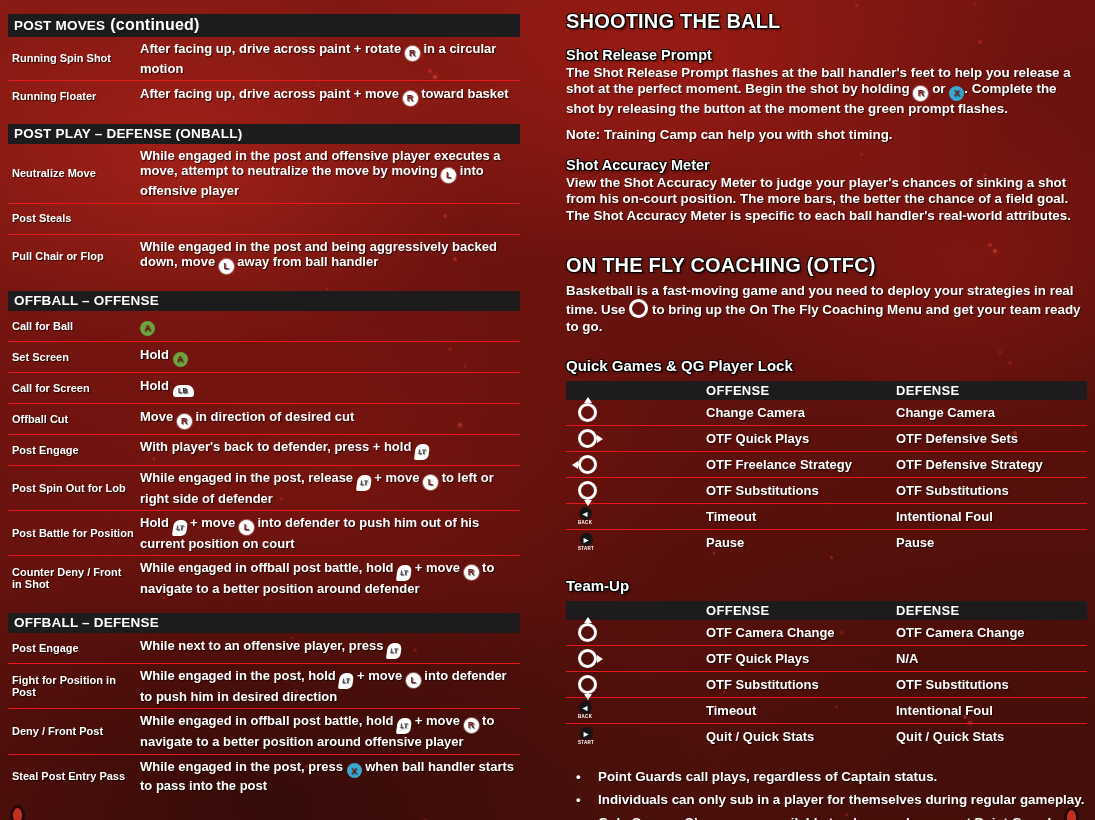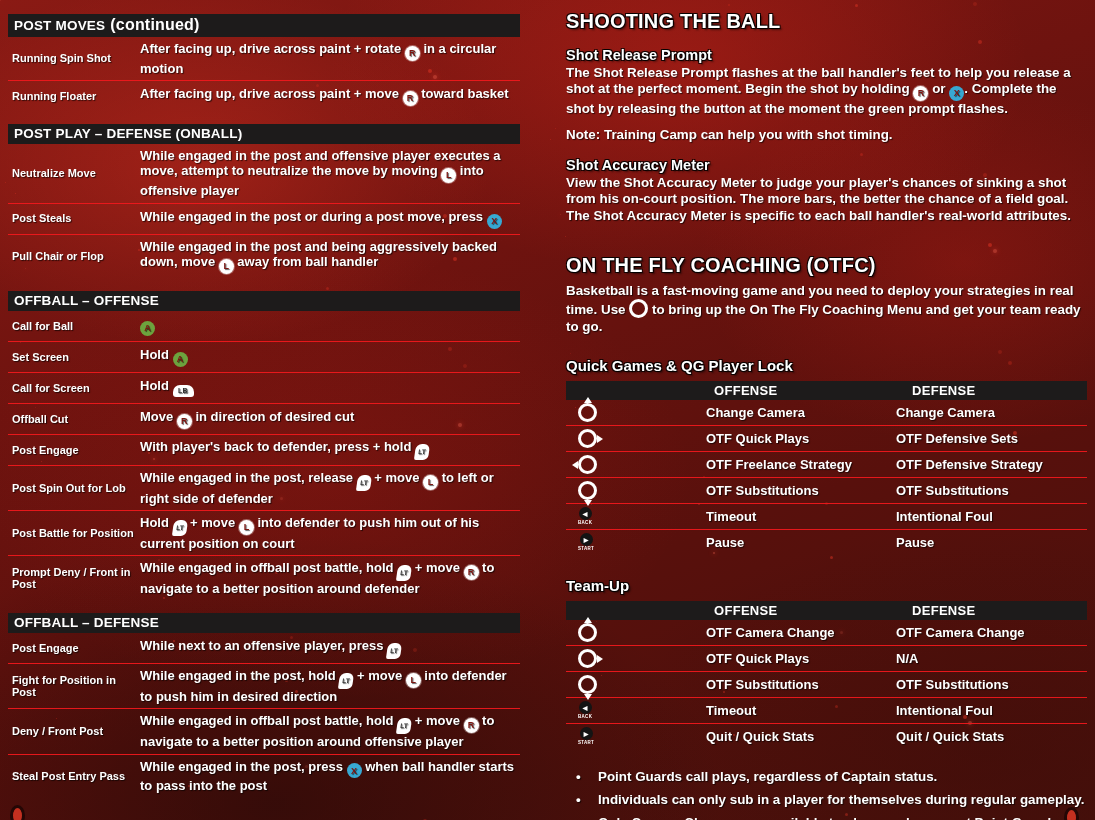--- a/index.html
+++ b/index.html
@@ -38,21 +38,21 @@
   h1{font-size:20px;margin:0 0 6px 0;letter-spacing:.2px;}
   h2{font-size:14.5px;margin:14px 0 1px 0;}
   h3{font-size:15px;margin:22px 0 7px 0;}
   .para{font-size:13.4px;line-height:1.22;margin:0 0 4px 0;}
   .note{margin-top:9px;}
   .mt0{margin-top:2px;}
   .big-gap{margin-top:30px;}
 
   .otf-table{width:100%;}
   .otf-head{display:grid;grid-template-columns:140px 190px 1fr;background:#1d1b1b;
-    height:19px;align-items:center;font-size:13px;letter-spacing:.3px;gap:8px;}
+    height:19px;align-items:center;font-size:13px;letter-spacing:.3px;}
   .otf-row{display:grid;grid-template-columns:140px 190px 1fr;align-items:center;
     min-height:23px;font-size:13px;padding:1px 0;}
   .otf-row + .otf-row{border-top:1px solid rgba(238,24,28,.95);}
   .otf-icon-cell{padding-left:12px;display:flex;align-items:center;}
 
   .notes{list-style:none;margin:20px 0 0 0;padding:0;font-size:13.4px;line-height:1.2;}
   .notes li{position:relative;padding-left:32px;margin-bottom:7px;}
   .notes li::before{content:"•";position:absolute;left:10px;top:0;}
 
   
@@ -198,21 +198,20 @@
         <div class="section">
           <div class="section-header">
             <span>POST PLAY – DEFENSE (ONBALL)</span>
           </div>
           <div class="ctrl-row">
             <div class="ctrl-name sh">Neutralize Move</div>
             <div class="ctrl-desc sh">While engaged in the post and offensive player executes a move, attempt to neutralize the move by moving <span class="icon btn-round icon-stick">L</span> into offensive player</div>
           </div>
           <div class="ctrl-row">
             <div class="ctrl-name sh">Post Steals</div>
-            <div class="ctrl-desc sh">While engaged in the post or during a post move, press <span class="icon btn-round icon-x">X</span></div>
           </div>
           <div class="ctrl-row">
             <div class="ctrl-name sh">Pull Chair or Flop</div>
             <div class="ctrl-desc sh">While engaged in the post and being aggressively backed down, move <span class="icon btn-round icon-stick">L</span> away from ball handler</div>
           </div>
         </div>
         <div class="section">
           <div class="section-header">
             <span>OFFBALL – OFFENSE</span>
           </div>
@@ -238,21 +237,21 @@
           </div>
           <div class="ctrl-row">
             <div class="ctrl-name sh">Post Spin Out for Lob</div>
             <div class="ctrl-desc sh">While engaged in the post, release <span class="icon icon-lt">LT</span> + move <span class="icon btn-round icon-stick">L</span> to left or right side of defender</div>
           </div>
           <div class="ctrl-row">
             <div class="ctrl-name sh">Post Battle for Position</div>
             <div class="ctrl-desc sh">Hold <span class="icon icon-lt">LT</span> + move <span class="icon btn-round icon-stick">L</span> into defender to push him out of his current position on court</div>
           </div>
           <div class="ctrl-row">
-            <div class="ctrl-name sh">Prompt Deny / Front in Post</div>
+            <div class="ctrl-name sh">Counter Deny / Front in Shot</div>
             <div class="ctrl-desc sh">While engaged in offball post battle, hold <span class="icon icon-lt">LT</span> + move <span class="icon btn-round icon-stick">R</span> to navigate to a better position around defender</div>
           </div>
         </div>
         <div class="section">
           <div class="section-header">
             <span>OFFBALL – DEFENSE</span>
           </div>
           <div class="ctrl-row">
             <div class="ctrl-name sh">Post Engage</div>
             <div class="ctrl-desc sh">While next to an offensive player, press <span class="icon icon-lt">LT</span></div>

